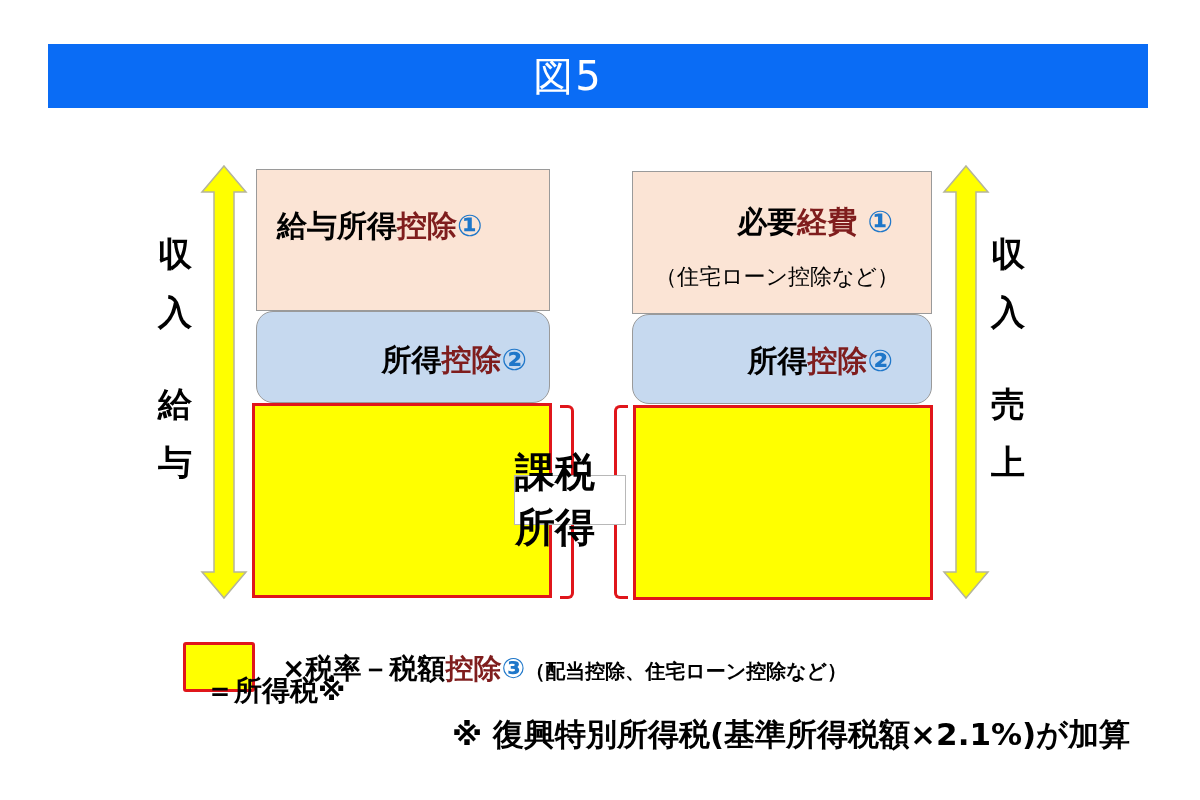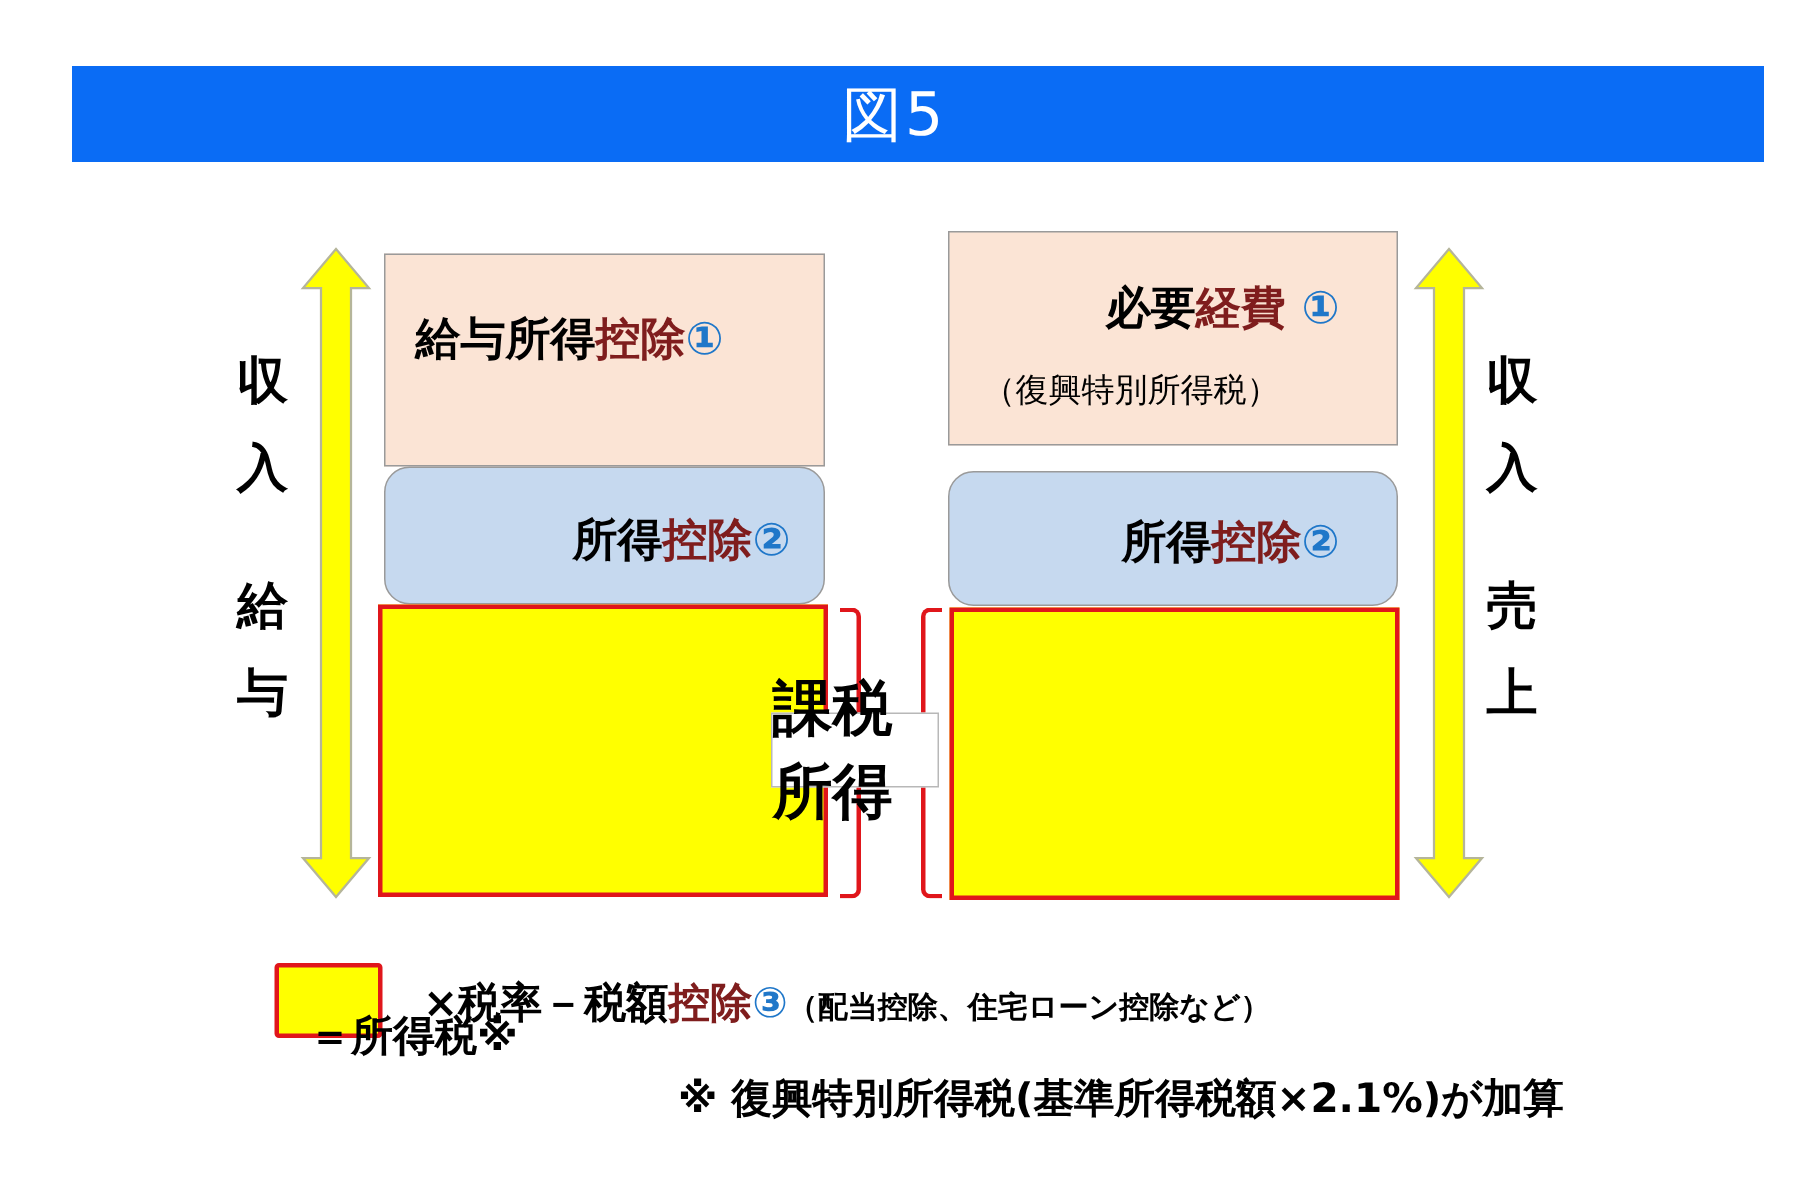--- a/index.html
+++ b/index.html
@@ -1,38 +1,38 @@
 <!DOCTYPE html>
 <html><head>
 <meta charset="utf-8">
 <style>
   html, body { margin:0; padding:0; }
   body { width:1200px; height:800px; background:#ffffff; position:relative; overflow:hidden;
          font-family:"DejaVu Sans", "Liberation Sans", sans-serif; color:#000; }
   .abs { position:absolute; }
   .title-bar { left:48px; top:44px; width:1100px; height:64px; background:#0a6cf5; color:#fff;
-               display:flex; align-items:center; justify-content:center; font-size:40px; letter-spacing:2px;padding-left:28px; }
+               display:flex; align-items:center; justify-content:center; font-size:40px; letter-spacing:2px; }
   .title-bar .gap { display:inline-block; width:60px; }
   .box { box-sizing:border-box; border:1.5px solid #9a9a9a; }
   .peach { background:#fbe4d5; }
   .blue  { background:#c6d9ef;border-radius:17px; }
   .yellow { background:#ffff00; border:3px solid #e0161b; }
   .lbl { font-size:30px; font-weight:bold; white-space:nowrap; }
   .red { color:#7f1d1d; }
   .circ { color:#1f77c9; font-weight:bold; }
   .sub { font-size:22px; white-space:nowrap; }
   .vlabel { font-size:34px; font-weight:bold; line-height:44px; text-align:center; width:44px; }
   .bracket { box-sizing:border-box; border:3px solid #e0161b; }
   .br-right { border-left:none; border-radius:0 6px 6px 0; }
   .br-left { border-right:none; border-radius:6px 0 0 6px; }
   .ttl-box { background:#fff; border:1.5px solid #b8b8b8; font-size:40px; font-weight:bold;
              display:flex; align-items:center; justify-content:center; box-sizing:border-box; }
   .bottom { font-size:28px; font-weight:bold; white-space:nowrap; }
   .bottom .small { font-size:20px; font-weight:bold; }
-  .note { font-size:27px; font-weight:bold; white-space:nowrap; }
+  .note { font-size:31px; font-weight:bold; white-space:nowrap; }
 </style>
 </head>
 <body>
 
 <div class="abs title-bar">
   <span>図5</span>
   <span class="gap"></span>
 </div>
 
 <svg class="abs" style="left:200px;top:164px" width="48" height="436" viewBox="0 0 48 436">
@@ -66,25 +66,25 @@
     <span>給与所得</span><span class="red">控除</span><span class="circ">①</span>
   </div>
 </div>
 <div class="abs box blue" style="left:256px;top:311px;width:294px;height:92px">
   <div class="abs lbl" style="right:22px;top:28px">
     <span>所得</span><span class="red">控除</span><span class="circ">②</span>
   </div>
 </div>
 <div class="abs yellow" style="left:252px;top:403px;width:300px;height:195px;box-sizing:border-box"></div>
 
-<div class="abs box peach" style="left:632px;top:154px;width:300px;height:143px">
+<div class="abs box peach" style="left:632px;top:171px;width:300px;height:143px">
   <div class="abs lbl" style="right:38px;top:30px">
     <span>必要</span><span class="red">経費</span>&nbsp;<span class="circ">①</span>
   </div>
-  <div class="abs sub" style="left:22px;top:90px">（復興特別所得税）</div>
+  <div class="abs sub" style="left:22px;top:90px">（住宅ローン控除など）</div>
 </div>
 <div class="abs box blue" style="left:632px;top:314px;width:300px;height:90px">
   <div class="abs lbl" style="right:38px;top:26px">
     <span>所得</span><span class="red">控除</span><span class="circ">②</span>
   </div>
 </div>
 <div class="abs yellow" style="left:633px;top:405px;width:300px;height:195px;box-sizing:border-box"></div>
 
 <div class="abs bracket br-right" style="left:560px;top:405px;width:14px;height:194px"></div>
 <div class="abs bracket br-left" style="left:614px;top:405px;width:14px;height:194px"></div>

